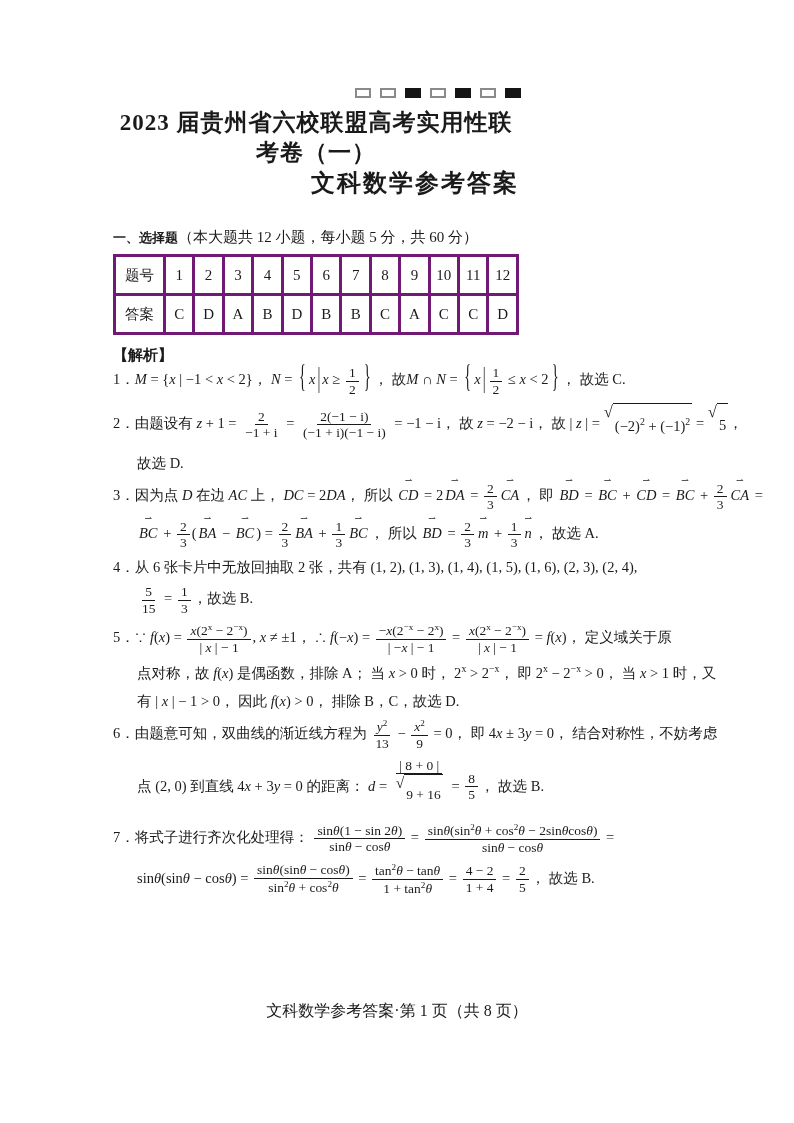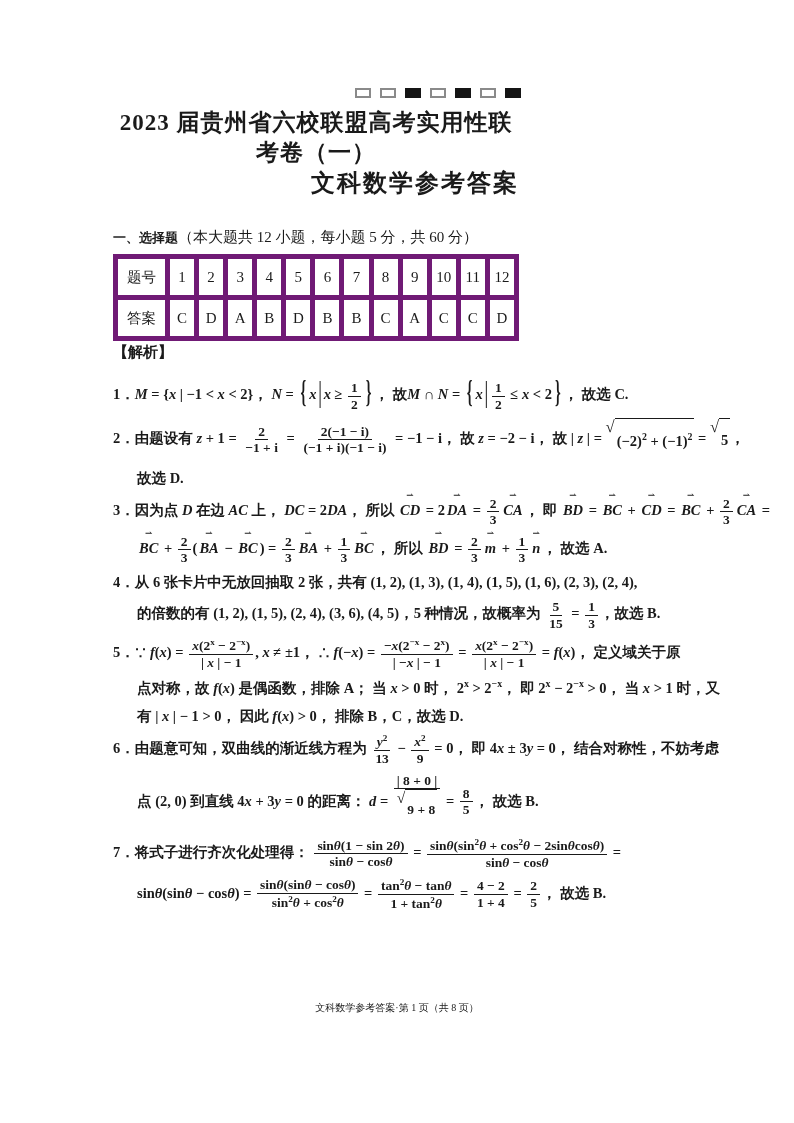--- a/index.html
+++ b/index.html
@@ -14,43 +14,43 @@
   .sq.outline{border:2px solid #8a8a8a;background:#fff;}
   .sq.filled{background:#151515;border:2px solid #151515;}
   
   .title1{margin-top:20px;text-align:center;font-weight:bold;font-size:23px;line-height:30px;letter-spacing:1px;}
   .title2{text-align:right;font-weight:bold;font-size:24px;line-height:30px;letter-spacing:2px;}
   
   .section-heading{margin-top:29px;font-size:15px;line-height:21px;}
   .section-heading .bold{font-weight:bold;font-family:Liberation Serif, serif;font-size:13px;}
   
   table.ans{border-collapse:collapse;width:100%;margin-top:6px;table-layout:fixed;}
-  table.ans td{border:5px solid #701a75;text-align:center;font-size:15px;height:36px;padding:0;}
+  table.ans td{border:3px solid #701a75;text-align:center;font-size:15px;height:36px;padding:0;}
   table.ans td.hd{width:47px;font-size:14.5px;}
   
-  .analysis-label{font-weight:bold;font-family:"Liberation Sans","DejaVu Sans",sans-serif;font-size:15px;line-height:21px;}
-  
-  .solutions{margin-top:18px;font-size:14.5px;line-height:1.5;font-weight:bold;}
+  .analysis-label{font-weight:bold;font-family:"Liberation Sans","DejaVu Sans",sans-serif;font-size:15px;margin-top:9px;line-height:21px;}
+  
+  .solutions{margin-top:0;font-size:14.5px;line-height:1.5;}
   .sol-item{margin-bottom:3px;}
   .sol-line{margin-bottom:6px;white-space:nowrap;}
   .sol-line.cont{padding-left:24px;}
   .mi{font-style:italic;}
   sup.msup{font-size:0.68em;}
   .frac{display:inline-flex;flex-direction:column;align-items:center;vertical-align:middle;margin:0 2px;font-size:0.93em;line-height:1.15;text-align:center;}
   .frac .num{padding:0 3px;border-bottom:1px solid #1a1a1a;display:inline-block;}
   .frac .den{padding:0 3px;display:inline-block;}
   .sqrt{display:inline-flex;align-items:flex-start;vertical-align:middle;line-height:1.25;}
   .sqrt .rad{font-size:1.15em;line-height:1.1;}
   .sqrt .radbody{border-top:1px solid #1a1a1a;padding:12px 2px;line-height:1.25;text-align:center;}
   .vec{display:inline-block;position:relative;font-style:italic;margin:0 2px;}
   .vec .vec-arrow{position:absolute;top:-9px;left:50%;transform:translateX(-50%);font-size:9px;font-style:normal;line-height:1;}
   .bigb{display:inline-block;transform:scaleY(2.15);transform-origin:50% 55%;margin:0 3px;}
   .setbar{display:inline-block;transform:scaleY(2.0);transform-origin:50% 55%;margin:0 2px;}
   
-  .footer{position:absolute;top:1001px;left:0;width:794px;text-align:center;font-size:10px;color:#1a1a1a;}
+  .footer{position:absolute;top:1001px;left:0;width:794px;text-align:center;font-size:16px;color:#1a1a1a;}
 </style>
 </head>
 <body>
 
 <div class="page">
 
   <div class="squares">
       <div class="sq outline"></div>
       <div class="sq outline"></div>
       <div class="sq filled"></div>
@@ -150,21 +150,21 @@
           </span><span class="vec"><span class="vec-arrow">⇀</span><span class="vec-body">BC</span></span><span class="mt">， 所以 </span><span class="vec"><span class="vec-arrow">⇀</span><span class="vec-body">BD</span></span><span class="mt"> = </span><span class="frac">
             <span class="num"><span class="mt">2</span></span>
             <span class="den"><span class="mt">3</span></span>
           </span><span class="vec"><span class="vec-arrow">⇀</span><span class="vec-body">m</span></span><span class="mt"> + </span><span class="frac">
             <span class="num"><span class="mt">1</span></span>
             <span class="den"><span class="mt">3</span></span>
           </span><span class="vec"><span class="vec-arrow">⇀</span><span class="vec-body">n</span></span><span class="mt">， 故选 A.</span></div>
       </div>
       <div class="sol-item">
         <div class="sol-line"><span class="mt">4．从 6 张卡片中无放回抽取 2 张，共有 (1, 2), (1, 3), (1, 4), (1, 5), (1, 6), (2, 3), (2, 4),</span></div>
-        <div class="sol-line cont"><span class="mt">的倍数的有 (1, 2), (1, 5), (2, 4), (3, 6), (4, 5)，5 种情况，故概率为 </span><span class="frac">
+        <div class="sol-line cont"><span class="frac">
             <span class="num"><span class="mt">5</span></span>
             <span class="den"><span class="mt">15</span></span>
           </span><span class="mt"> = </span><span class="frac">
             <span class="num"><span class="mt">1</span></span>
             <span class="den"><span class="mt">3</span></span>
           </span><span class="mt">，故选 B.</span></div>
       </div>
       <div class="sol-item">
         <div class="sol-line"><span class="mt">5．∵ </span><span class="mi">f</span><span class="mt">(</span><span class="mi">x</span><span class="mt">) = </span><span class="frac">
             <span class="num"><span class="mi">x</span><span class="mt">(2</span><sup class="msup">x</sup><span class="mt"> − 2</span><sup class="msup">−x</sup><span class="mt">)</span></span>
@@ -184,21 +184,21 @@
             <span class="num"><span class="mi">y</span><sup class="msup">2</sup></span>
             <span class="den"><span class="mt">13</span></span>
           </span><span class="mt"> − </span><span class="frac">
             <span class="num"><span class="mi">x</span><sup class="msup">2</sup></span>
             <span class="den"><span class="mt">9</span></span>
           </span><span class="mt"> = 0， 即 4</span><span class="mi">x</span><span class="mt"> ± 3</span><span class="mi">y</span><span class="mt"> = 0， 结合对称性，不妨考虑</span></div>
         <div class="sol-line cont"><span class="mt">点 (2, 0) 到直线 4</span><span class="mi">x</span><span class="mt"> + 3</span><span class="mi">y</span><span class="mt"> = 0 的距离： </span><span class="mi">d</span><span class="mt"> = </span><span class="frac">
             <span class="num"><span class="mt">| 8 + 0 |</span></span>
             <span class="den"><span class="sqrt">
                 <span class="rad">√</span>
-                <span class="radbody"><span class="mt">9 + 8</span></span>
+                <span class="radbody"><span class="mt">9 + 16</span></span>
               </span></span>
           </span><span class="mt"> = </span><span class="frac">
             <span class="num"><span class="mt">8</span></span>
             <span class="den"><span class="mt">5</span></span>
           </span><span class="mt">， 故选 B.</span></div>
       </div>
       <div class="sol-item">
         <div class="sol-line"><span class="mt">7．将式子进行齐次化处理得： </span><span class="frac">
             <span class="num"><span class="mt">sin</span><span class="mi">θ</span><span class="mt">(1 − sin 2</span><span class="mi">θ</span><span class="mt">)</span></span>
             <span class="den"><span class="mt">sin</span><span class="mi">θ</span><span class="mt"> − cos</span><span class="mi">θ</span></span>

